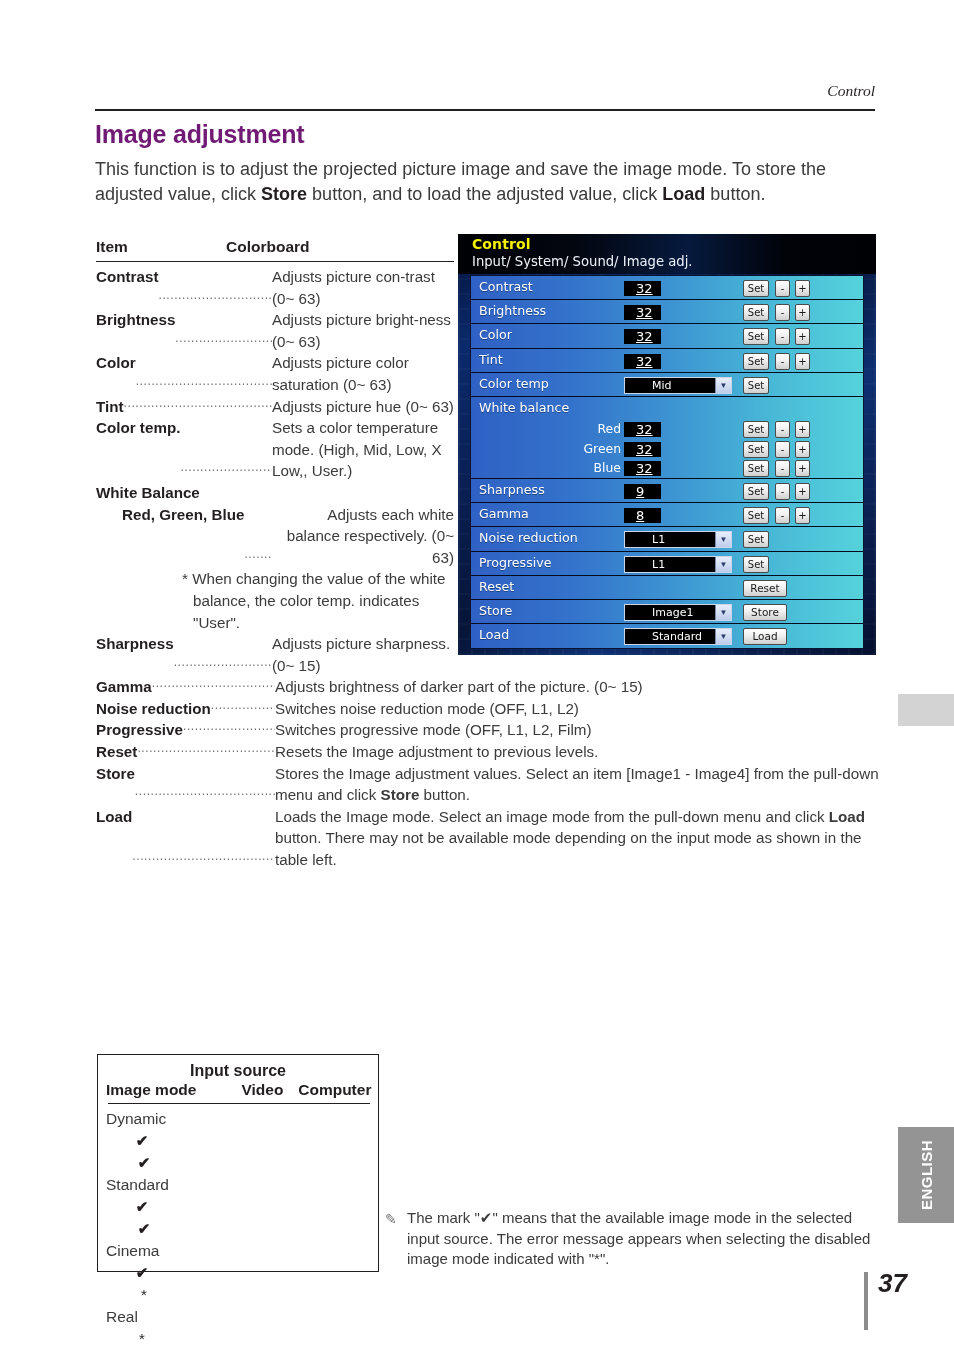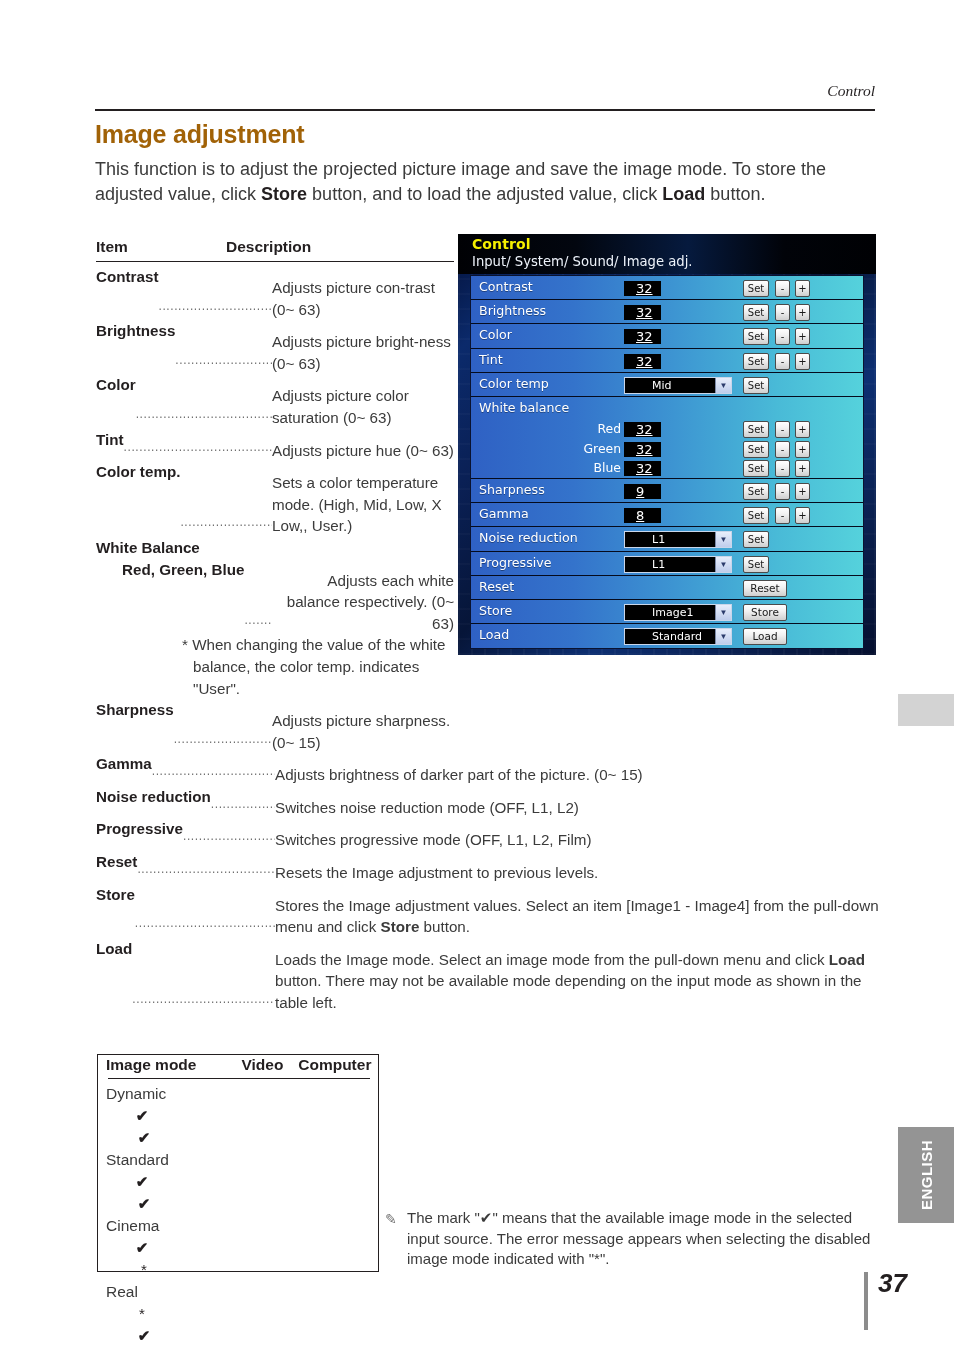--- a/index.html
+++ b/index.html
@@ -30,21 +30,21 @@
     background: #231f20;
   }
 
   
   .page-title {
     position: absolute;
     left: 95px; top: 120px;
     font-size: 25px;
     font-weight: bold;
     letter-spacing: -0.2px;
-    color: #a16207;
+    color: #701a75;
   }
   .intro {
     position: absolute;
     left: 95px; top: 157px; width: 782px;
     font-size: 18px;
     line-height: 25px;
     color: #3b3b3b;
   }
   .intro b { color: #231f20; font-weight: bold; }
 
@@ -79,21 +79,21 @@
     overflow: hidden;
     white-space: nowrap;
     color: #6d6d6d;
     font-size: 12px;
     letter-spacing: 0.6px;
     align-self: flex-end;
     position: relative;
     top: -3px;
     min-width: 4px;
   }
-  .drow .body { flex: 0 0 auto; margin-top: 11px; }
+  .drow .body { flex: 0 0 auto; }
 
   
   .block-a .drow { width: 358px; }
   .block-a .body { width: 182px; }
   .block-b .drow { width: 784px; }
   .block-b .body { width: 605px; }
 
   .note-star {
     margin-left: 86px;
     width: 270px;
@@ -313,21 +313,21 @@
 <div class="head-rule"></div>
 
 <div class="page-title">Image  adjustment</div>
 
 <div class="intro">
   <span>This function is to adjust the projected picture image and save the image mode. To store the adjusted value, click </span><b>Store</b><span> button, and to load the adjusted value, click </span><b>Load</b><span> button.</span>
 </div>
 
 <div class="desc-head">
   <span class="c1">Item</span>
-  <span class="c2">Description</span>
+  <span class="c2">Colorboard</span>
 </div>
 <div class="desc-rule"></div>
 
 <div class="desc-list">
   <div class="block-a">
     <div class="drow">
       <span class="item">Contrast</span>
       <span class="dots">...................................................</span>
       <span class="body">Adjusts picture con-trast (0~ 63)</span>
     </div>
@@ -530,20 +530,21 @@
         <span class="selval">Standard</span>
         <span class="arrow">▼</span>
       </span>
       <span class="btn wide">Load</span>
     </div>
 
   </div>
 </div>
 
 <div class="src-table">
+  <div class="src-title">Input source</div>
   <div class="src-cols">
     <span class="c-mode">Image mode</span>
     <span class="c-vid">Video</span>
     <span class="c-com">Computer</span>
   </div>
   <div class="src-rule"></div>
 
   <div class="src-row">
     <span class="c-mode">Dynamic</span>
     <span class="c-vid mark-check">✔</span>

